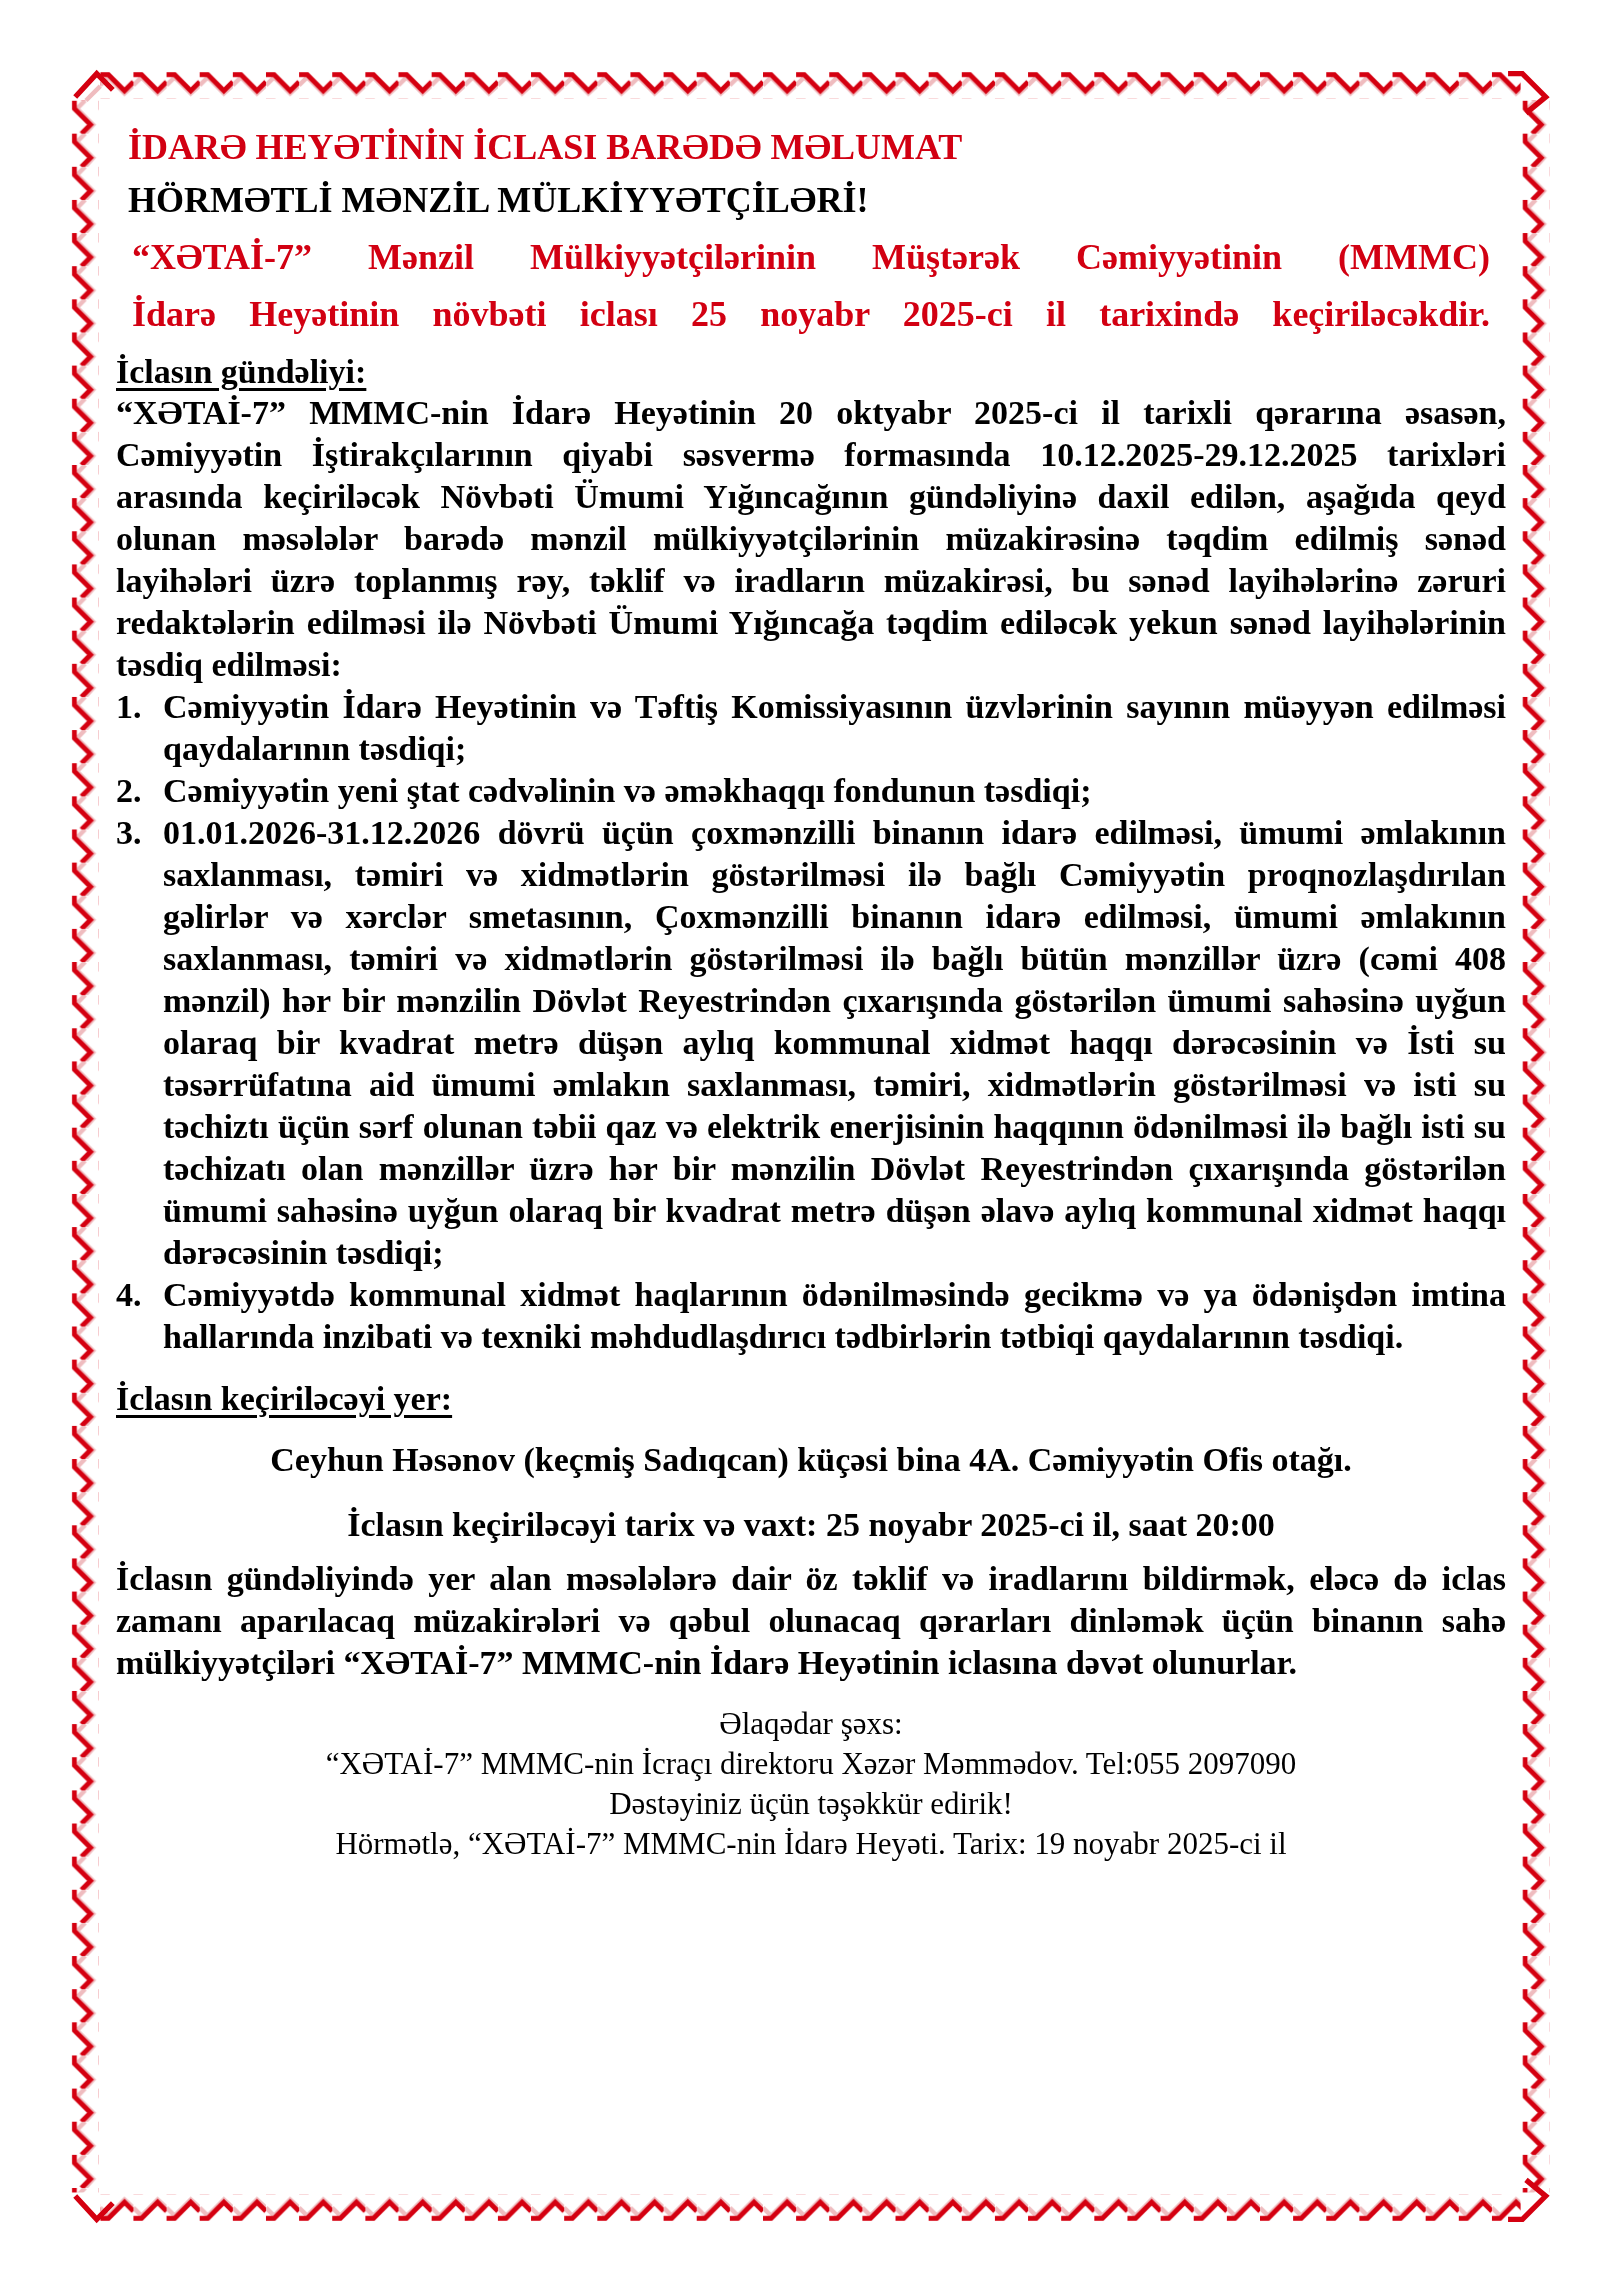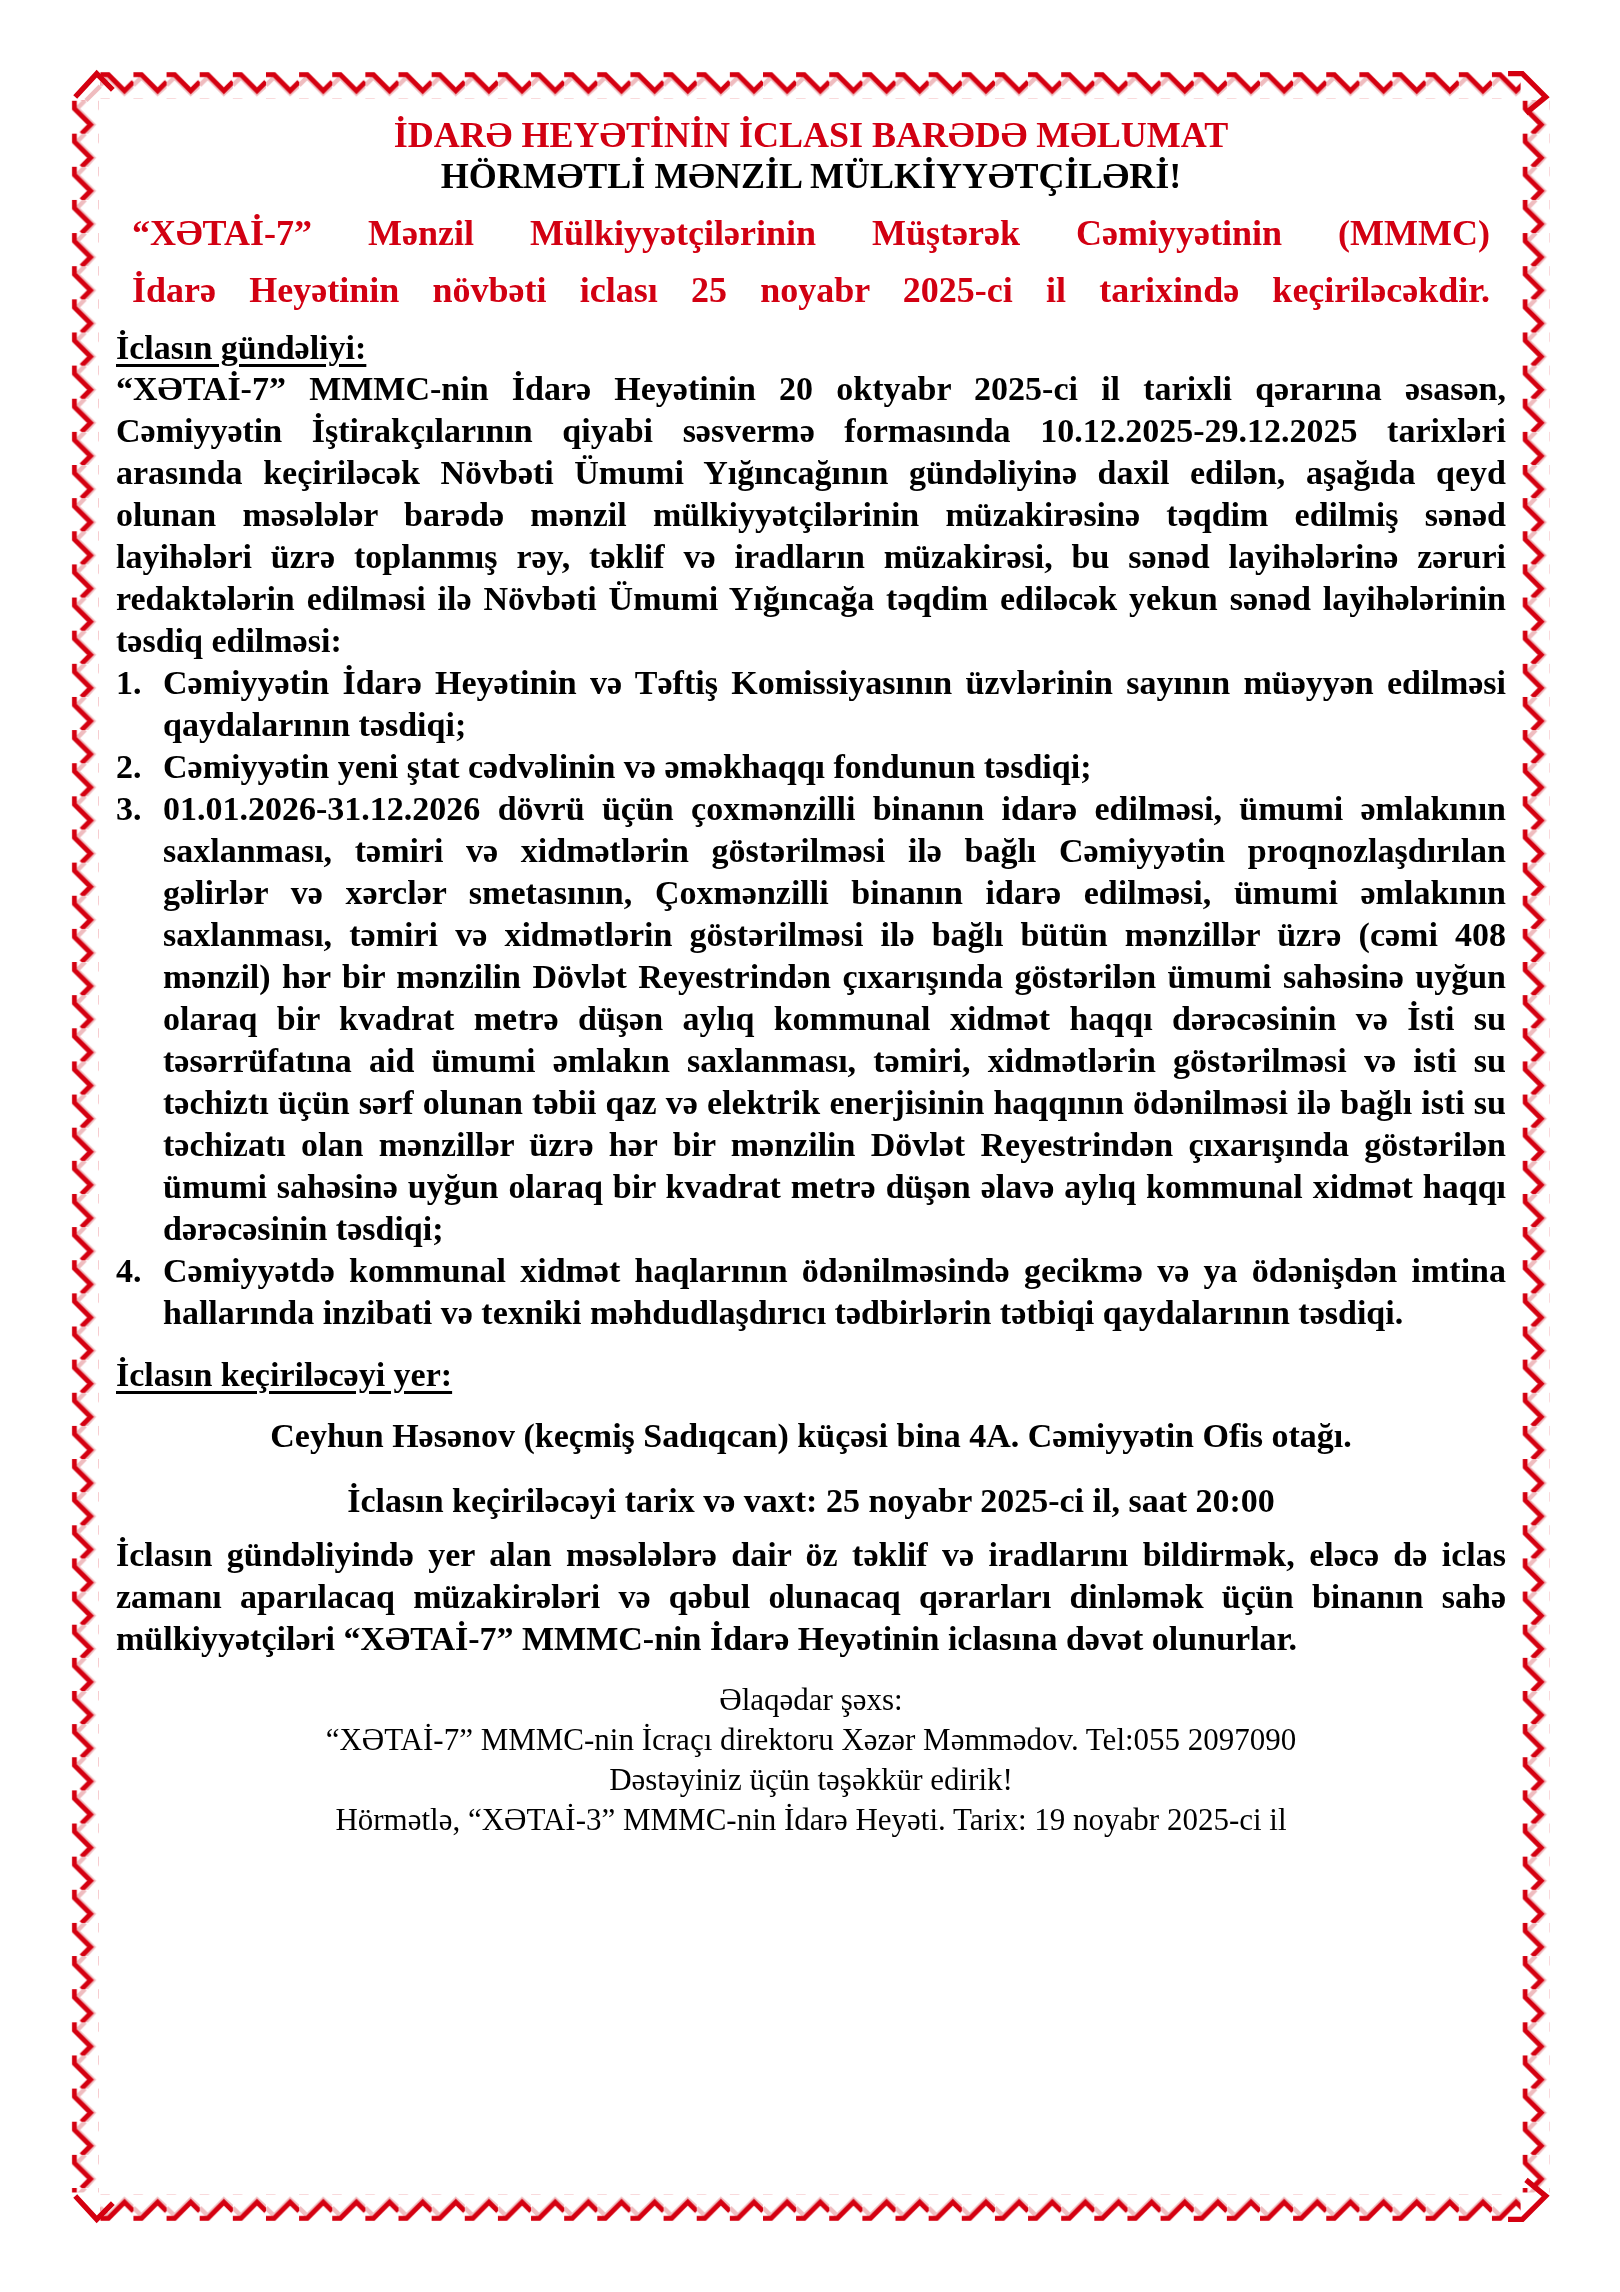--- a/index.html
+++ b/index.html
@@ -27,22 +27,22 @@
       position: absolute;
       left: 116px;
       top: 115px;
       width: 1390px;
     }
     .red { color: #d20012; }
     .h-title {
       font-size: 36px;
       line-height: 41px;
       font-weight: bold;
-      text-align: center;
-      margin: 0;
+      text-align: left;
+      margin: 12px;
     }
     .h-sub {
       font-size: 36px;
       line-height: 41px;
       font-weight: bold;
       text-align: justify;
       text-align-last: justify;
       margin: 16px;
     }
     .section-heading {
@@ -172,17 +172,17 @@
   </div>
 
   <p class="center-line" style="margin-top:23px;">İclasın keçiriləcəyi tarix və vaxt: 25 noyabr 2025-ci il, saat 20:00</p>
 
   <p class="body-p" style="margin-top:12.5px;">İclasın gündəliyində yer alan məsələlərə dair öz təklif və iradlarını bildirmək, eləcə də iclas zamanı aparılacaq müzakirələri və qəbul olunacaq qərarları dinləmək üçün binanın sahə mülkiyyətçiləri “XƏTAİ-7” MMMC-nin İdarə Heyətinin iclasına dəvət olunurlar.</p>
 
   <div style="margin-top:20px;">
     <p class="footer-line">Əlaqədar şəxs:</p>
     <p class="footer-line">“XƏTAİ-7” MMMC-nin İcraçı direktoru Xəzər Məmmədov. Tel:055 2097090</p>
     <p class="footer-line">Dəstəyiniz üçün təşəkkür edirik!</p>
-    <p class="footer-line">Hörmətlə, “XƏTAİ-3” MMMC-nin İdarə Heyəti. Tarix: 19 noyabr 2025-ci il</p>
+    <p class="footer-line">Hörmətlə, “XƏTAİ-7” MMMC-nin İdarə Heyəti. Tarix: 19 noyabr 2025-ci il</p>
   </div>
 
 </div>
 
 
 </body></html>

